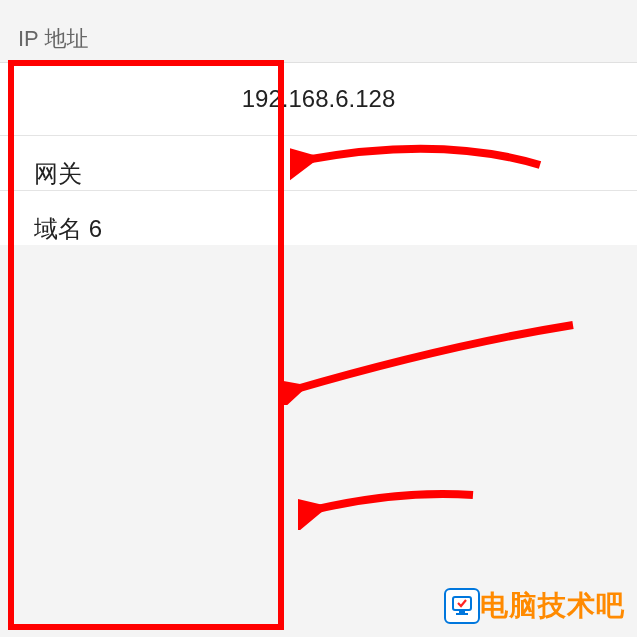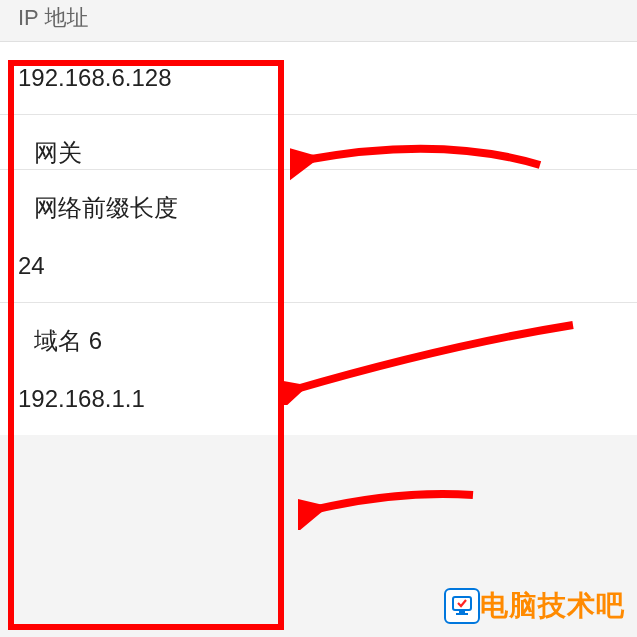--- a/index.html
+++ b/index.html
@@ -5,21 +5,21 @@
     * { margin: 0; padding: 0; box-sizing: border-box; }
     body {
       width: 637px;
       height: 637px;
       background: #f4f4f4;
       font-family: "Microsoft YaHei", Arial, sans-serif;
       position: relative;
       overflow: hidden;
     }
     .header {
-      padding: 3px 18px 8px 18px;
+      padding: 24px 18px 8px 18px;
       font-size: 22px;
       color: #666;
     }
     .red-box {
       position: absolute;
       left: 8px;
       top: 60px;
       width: 276px;
       height: 570px;
       border: 6px solid #ff0000;
@@ -29,20 +29,21 @@
     .form-section {
       background: #fff;
       border-top: 1px solid #e0e0e0;
     }
     .field {
       border-bottom: 1px solid #e4e4e4;
       padding: 0 18px;
     }
     .field-value-only {
       padding: 22px 18px;
+      text-align: center;
     }
     .field-label {
       font-size: 24px;
       color: #222;
       padding-top: 22px;
       margin-left: 16px;
     }
     .field-value {
       font-size: 24px;
       color: #222;
@@ -91,28 +92,23 @@
 <div class="form-section">
 
   <div class="field field-value-only">
     <div class="field-value" style="padding-top:0;padding-bottom:0;">192.168.6.128</div>
   </div>
 
   <div class="field">
     <div class="field-label">网关</div>
   </div>
 
-  <div class="field">
-    <div class="field-label">网络前缀长度</div>
-    <div class="field-value">24</div>
-  </div>
 
   <div class="field" style="border-bottom:none;">
     <div class="field-label">域名 6</div>
-    <div class="field-value">192.168.1.1</div>
   </div>
 
 </div>
 
 <div class="red-box"></div>
 
 <svg class="arrow" style="left:290px; top:130px;" width="270" height="60" viewBox="0 0 270 60">
   <defs>
     <marker id="ah1" markerWidth="12" markerHeight="12" refX="2" refY="5" orient="auto">
       <path d="M10,0 L0,5 L10,10 L6,5 Z" fill="#ff0000"></path>

